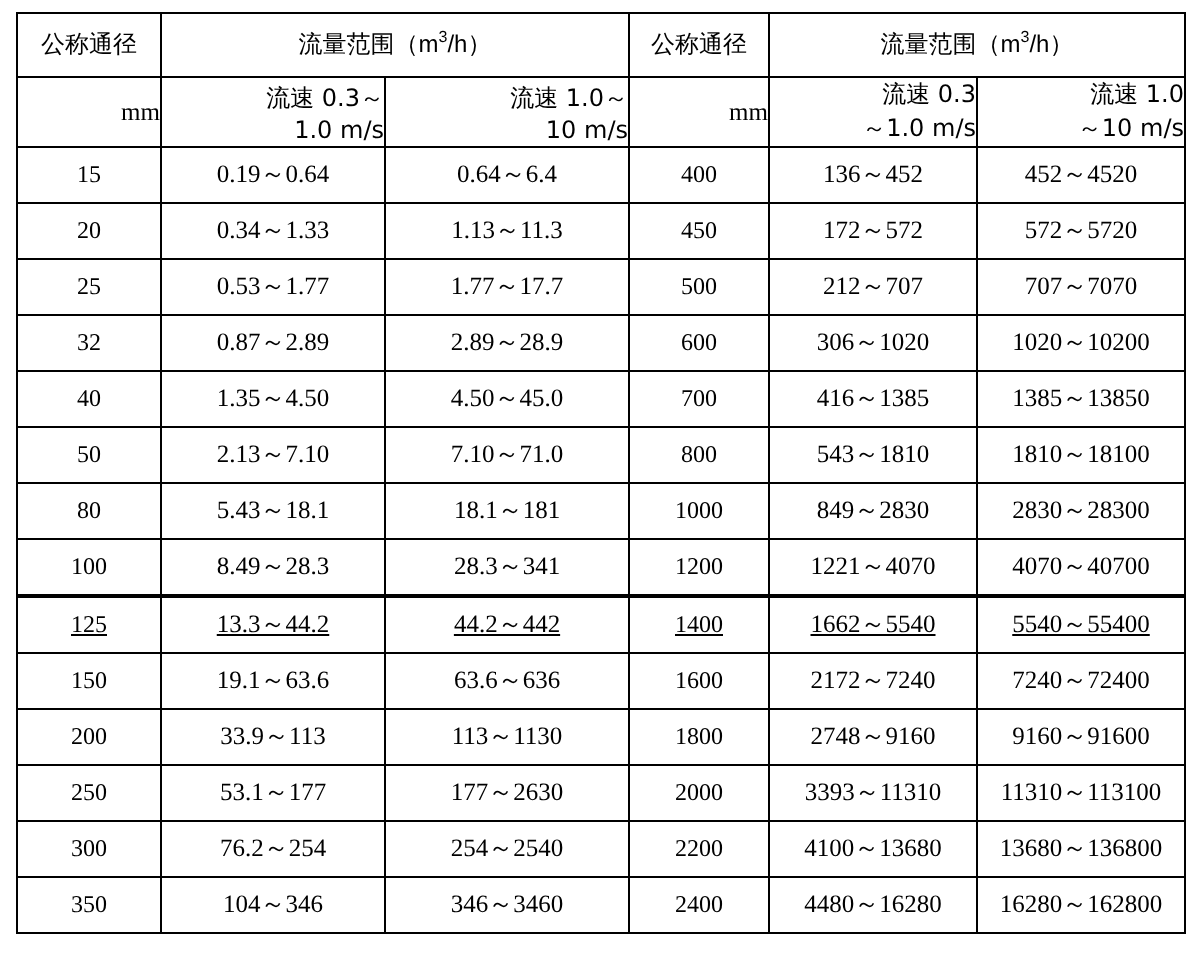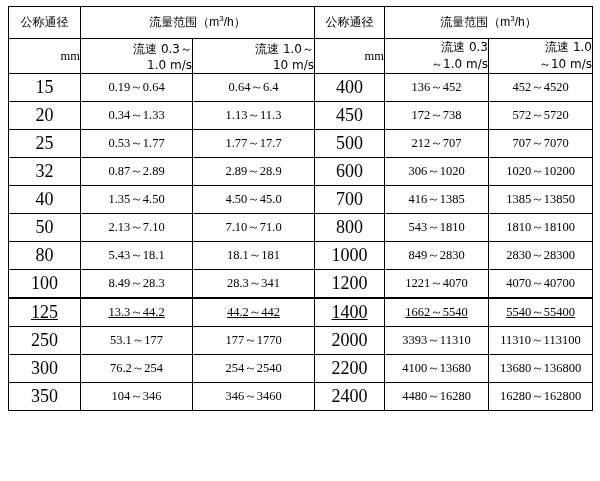--- a/index.html
+++ b/index.html
@@ -68,21 +68,21 @@
   tr.top-thick td {
     border-top: 2px solid #000000;
     text-decoration: underline;
   }
   .num {
     font-family: "Liberation Serif", serif;
     font-size: 12.5px;
   }
   .dn-num {
     font-family: "Liberation Serif", serif;
-    font-size: 18px;
+    font-size: 12px;
   }
   .cn {
     font-family: "DejaVu Sans", sans-serif;
     font-size: 12px;
   }
 </style>
 </head>
 <body>
 
 <div id="page">
@@ -117,21 +117,21 @@
         <td><span class="num">0.64～6.4</span></td>
         <td><span class="dn-num">400</span></td>
         <td><span class="num">136～452</span></td>
         <td><span class="num">452～4520</span></td>
       </tr>
       <tr class="data-row">
         <td><span class="dn-num">20</span></td>
         <td><span class="num">0.34～1.33</span></td>
         <td><span class="num">1.13～11.3</span></td>
         <td><span class="dn-num">450</span></td>
-        <td><span class="num">172～738</span></td>
+        <td><span class="num">172～572</span></td>
         <td><span class="num">572～5720</span></td>
       </tr>
       <tr class="data-row">
         <td><span class="dn-num">25</span></td>
         <td><span class="num">0.53～1.77</span></td>
         <td><span class="num">1.77～17.7</span></td>
         <td><span class="dn-num">500</span></td>
         <td><span class="num">212～707</span></td>
         <td><span class="num">707～7070</span></td>
       </tr>
@@ -177,23 +177,39 @@
       </tr>
       <tr class="data-row top-thick">
         <td><span class="dn-num">125</span></td>
         <td><span class="num">13.3～44.2</span></td>
         <td><span class="num">44.2～442</span></td>
         <td><span class="dn-num">1400</span></td>
         <td><span class="num">1662～5540</span></td>
         <td><span class="num">5540～55400</span></td>
       </tr>
       <tr class="data-row">
+        <td><span class="dn-num">150</span></td>
+        <td><span class="num">19.1～63.6</span></td>
+        <td><span class="num">63.6～636</span></td>
+        <td><span class="dn-num">1600</span></td>
+        <td><span class="num">2172～7240</span></td>
+        <td><span class="num">7240～72400</span></td>
+      </tr>
+      <tr class="data-row">
+        <td><span class="dn-num">200</span></td>
+        <td><span class="num">33.9～113</span></td>
+        <td><span class="num">113～1130</span></td>
+        <td><span class="dn-num">1800</span></td>
+        <td><span class="num">2748～9160</span></td>
+        <td><span class="num">9160～91600</span></td>
+      </tr>
+      <tr class="data-row">
         <td><span class="dn-num">250</span></td>
         <td><span class="num">53.1～177</span></td>
-        <td><span class="num">177～1770</span></td>
+        <td><span class="num">177～2630</span></td>
         <td><span class="dn-num">2000</span></td>
         <td><span class="num">3393～11310</span></td>
         <td><span class="num">11310～113100</span></td>
       </tr>
       <tr class="data-row">
         <td><span class="dn-num">300</span></td>
         <td><span class="num">76.2～254</span></td>
         <td><span class="num">254～2540</span></td>
         <td><span class="dn-num">2200</span></td>
         <td><span class="num">4100～13680</span></td>

